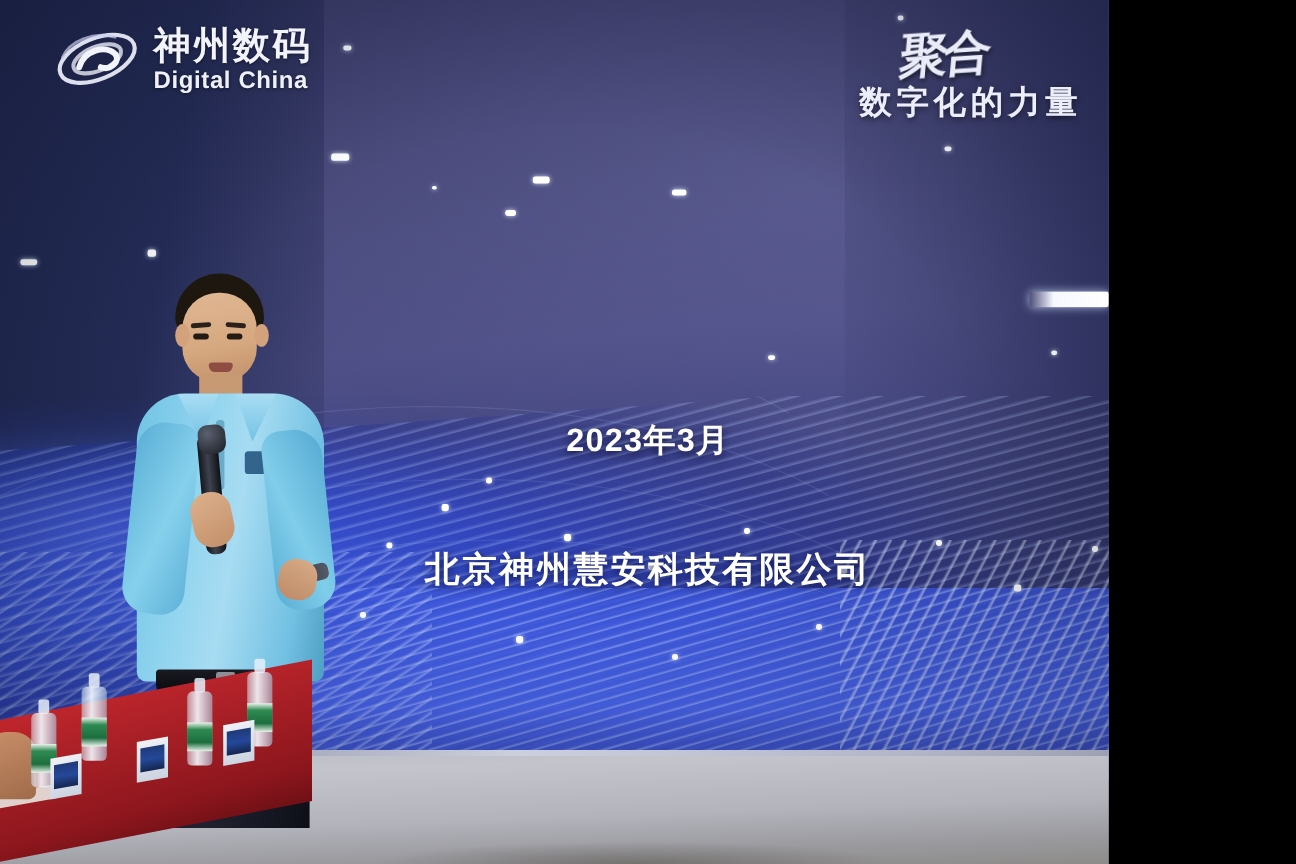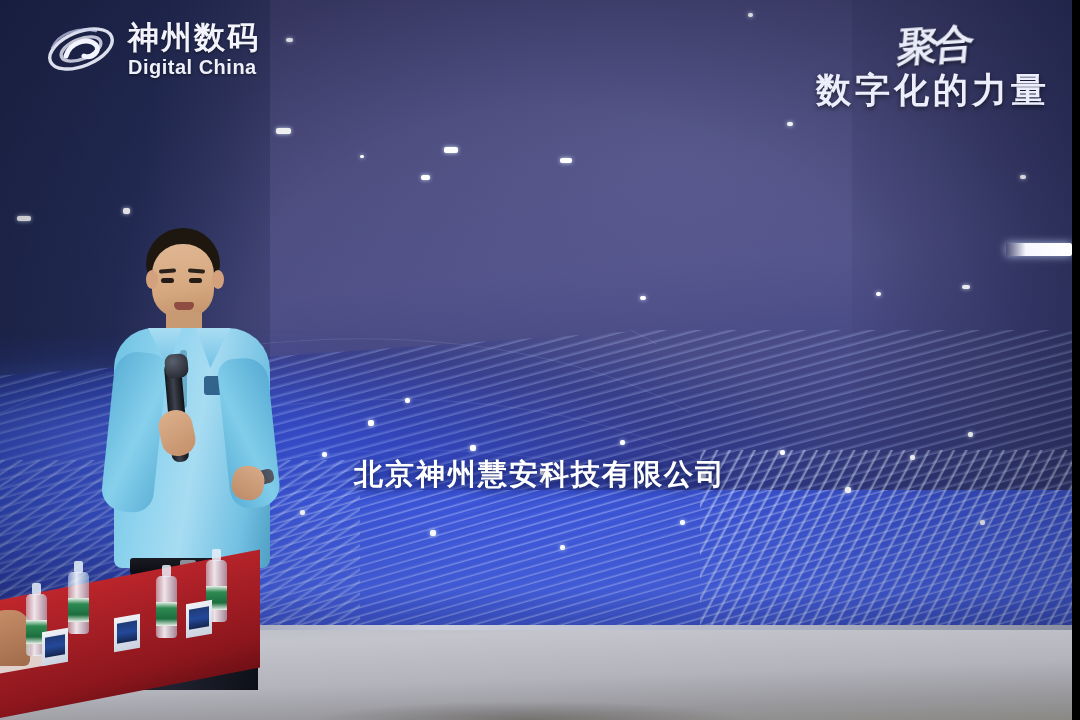--- a/index.html
+++ b/index.html
@@ -7,21 +7,21 @@
     margin: 0;
     padding: 0;
     background: #000;
   }
   body {
     font-family: "Liberation Sans", sans-serif;
   }
 
   #stage {
     position: relative;
-    width: 1072px;
+    width: 924px;
     height: 720px;
     overflow: hidden;
     background: #2c2f52;
   }
 
   
   .led-screen {
     position: absolute;
     left: 0; top: 0;
     width: 1080px;
@@ -178,21 +178,21 @@
     font-weight: bold;
     color: #e9ecf8;
     letter-spacing: -4px;
     transform: skewX(-9deg) rotate(-4deg);
     display: inline-block;
     margin-right: 80px;
     text-shadow: 1px 2px 4px rgba(0,0,0,0.55);
     filter: blur(0.3px);
   }
   .tagline-cn {
-    font-size: 35px;
+    font-size: 27px;
     font-weight: bold;
     color: #eceefb;
     letter-spacing: 4px;
     margin-top: -6px;
     text-shadow: 0 2px 5px rgba(0,0,0,0.55);
   }
 
   .main-title {
     position: absolute;
     left: 0; top: 178px;
@@ -492,20 +492,21 @@
       <div class="logo-cn">神州数码</div>
       <div class="logo-en">Digital China</div>
     </div>
   </div>
 
   <div class="logo-right">
     <div class="brush-cn">聚合</div>
     <div class="tagline-cn">数字化的力量</div>
   </div>
 
+  <div class="sub-date">2023年3月</div>
   <div class="sub-company">北京神州慧安科技有限公司</div>
   <div class="edge-streak"></div>
 
   <div class="floor">
     <div class="floor-edge"></div>
     <div class="floor-shadow"></div>
   </div>
 
   <div class="speaker">
     <div class="sp-pants"></div>

